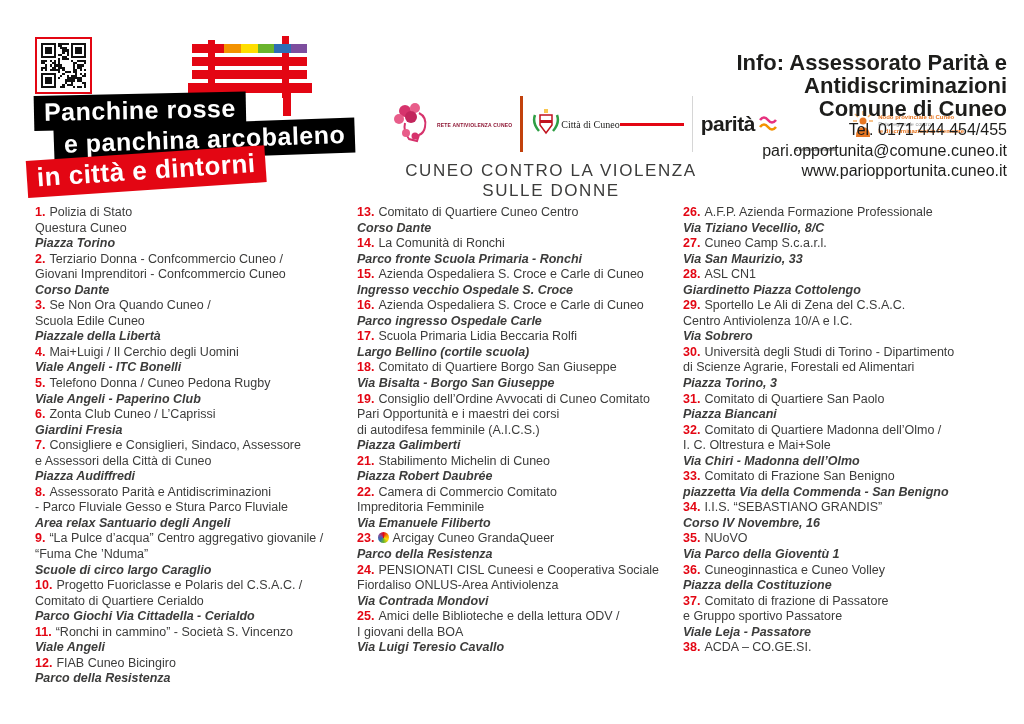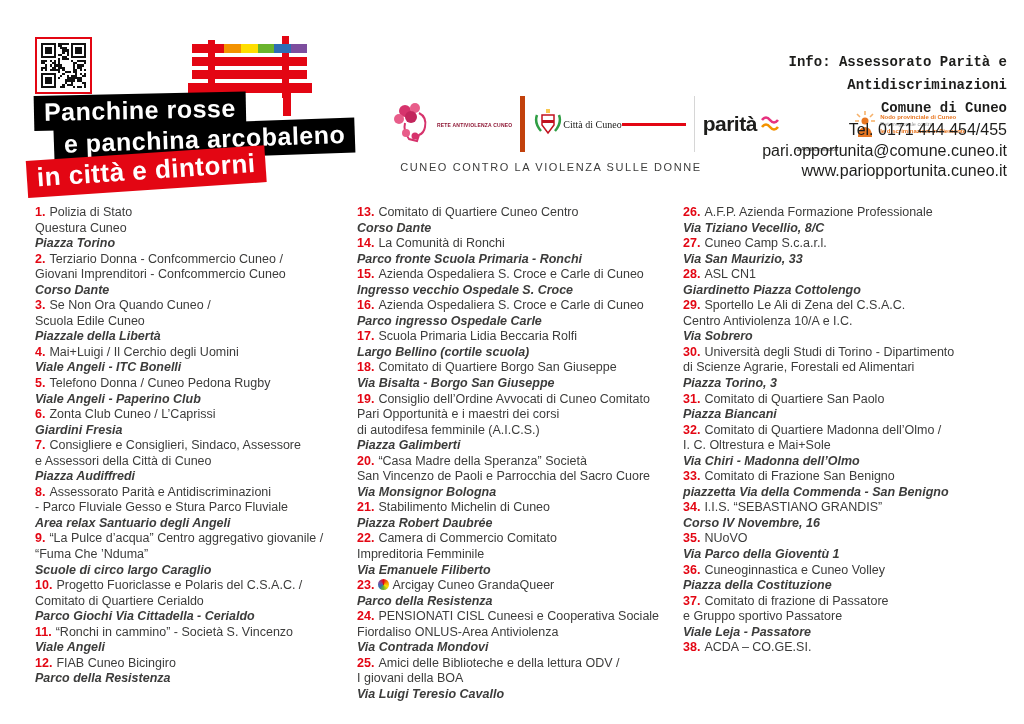--- a/index.html
+++ b/index.html
@@ -15,37 +15,37 @@
   .bench svg{width:100%;height:100%;display:block;}
 
   .banner{position:absolute;color:#fff;font-weight:bold;white-space:nowrap;
           padding:2px 10px 4px 10px;transform-origin:left center;letter-spacing:.5px;}
   .banner.b1{left:34px;top:96px;background:#000;font-size:25px;transform:rotate(-1.2deg);}
   .banner.b2{left:54px;top:128px;background:#000;font-size:25px;transform:rotate(-2deg);}
   .banner.b3{left:27px;top:161px;background:#e30613;font-size:26px;transform:rotate(-3.8deg);}
 
   .logos{position:absolute;left:383px;top:92px;height:64px;display:flex;align-items:center;}
   .logo-cell{height:56px;display:flex;flex-direction:row;align-items:center;justify-content:center;padding:0 8px;}
-  .logo-cell.framed{border-left:5px solid #c2410c;border-right:1px solid #d6d6d6;}
+  .logo-cell.framed{border-left:3px solid #c2410c;border-right:1px solid #d6d6d6;}
   .rete-txt{font-size:5px;font-weight:bold;color:#8d1533;margin-top:1px;letter-spacing:.2px;}
   .citta-txt{font-size:10px;color:#1d1d1b;font-family:"Liberation Serif",serif;margin-top:1px;}
   .citta-bar{width:64px;height:3px;background:#e30613;margin-top:1px;}
   .parita-row{display:flex;align-items:flex-start;}
   .parita-txt{font-size:21px;color:#1d1d1b;font-weight:bold;letter-spacing:-.5px;line-height:20px;}
   .parita-sub{font-size:4.5px;color:#1d1d1b;align-self:flex-end;margin-left:14px;margin-top:-2px;}
   .waves{margin-left:4px;margin-top:2px;}
   .nodo{flex-direction:row;gap:4px;}
   .nodo-txt{font-size:5.5px;line-height:7px;color:#9a9a9a;}
   .nodo-txt .o{color:#e87722;font-weight:bold;font-size:6px;}
 
   .campaign{position:absolute;left:383px;width:336px;top:161px;text-align:center;
-            font-size:11px;letter-spacing:1.6px;color:#3c3c3b;font-weight:500;}
+            font-size:17px;letter-spacing:1.6px;color:#3c3c3b;font-weight:500;}
 
   .info{position:absolute;right:17px;top:51px;text-align:right;color:#1d1d1b;}
-  .info .b{font-size:14px;font-weight:bold;line-height:23px;font-family:Liberation Mono, monospace;}
+  .info .b{font-size:22px;font-weight:bold;line-height:23px;}
   .info .r{font-size:16px;line-height:20.5px;}
 
   
   .col{position:absolute;top:205px;}
   .col.c1{left:35px;width:316px;}
   .col.c2{left:357px;width:322px;}
   .col.c3{left:683px;width:334px;}
   .line{font-size:12.5px;line-height:15.55px;color:#3c3c3b;white-space:nowrap;}
   .num{color:#e30613;font-weight:bold;margin-right:4px;}
   .loc{font-weight:bold;font-style:italic;}
@@ -363,25 +363,20 @@
       <div class="line name line-first"><span class="num">18.</span><span class="txt">Comitato di Quartiere Borgo San Giuseppe</span></div>
     <div class="line loc">Via Bisalta - Borgo San Giuseppe</div>
       </div>
       <div class="item">
       <div class="line name line-first"><span class="num">19.</span><span class="txt">Consiglio dell’Ordine Avvocati di Cuneo Comitato</span></div>
     <div class="line name">Pari Opportunità e i maestri dei corsi</div>
         <div class="line name">di autodifesa femminile (A.I.C.S.)</div>
         <div class="line loc">Piazza Galimberti</div>
       </div>
       <div class="item">
-      <div class="line name line-first"><span class="num">20.</span><span class="txt">“Casa Madre della Speranza” Società</span></div>
-    <div class="line name">San Vincenzo de Paoli e Parrocchia del Sacro Cuore</div>
-        <div class="line loc">Via Monsignor Bologna</div>
-      </div>
-      <div class="item">
       <div class="line name line-first"><span class="num">21.</span><span class="txt">Stabilimento Michelin di Cuneo</span></div>
     <div class="line loc">Piazza Robert Daubrée</div>
       </div>
       <div class="item">
       <div class="line name line-first"><span class="num">22.</span><span class="txt">Camera di Commercio Comitato</span></div>
     <div class="line name">Impreditoria Femminile</div>
         <div class="line loc">Via Emanuele Filiberto</div>
       </div>
       <div class="item">
       <div class="line name line-first"><span class="num">23.</span><span class="rainbow-dot"></span><span class="txt">Arcigay Cuneo GrandaQueer</span></div>

